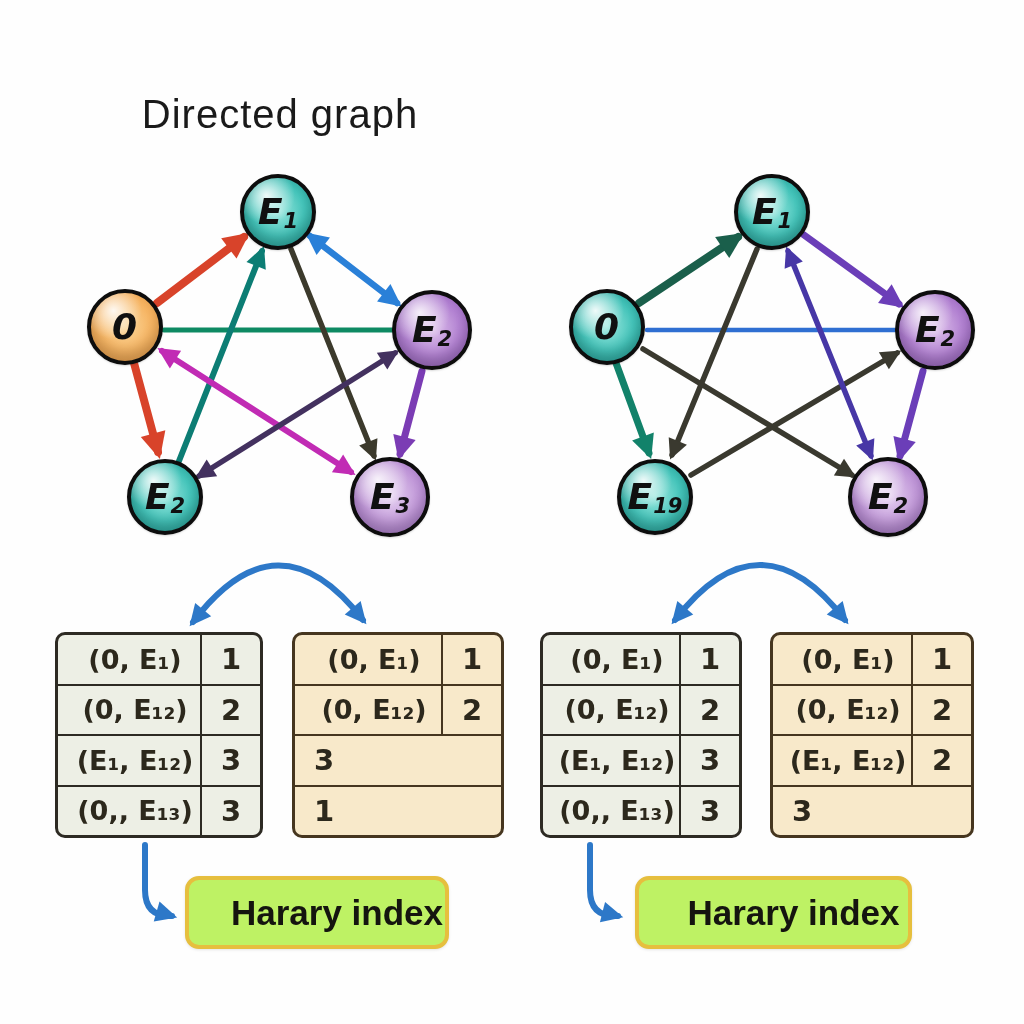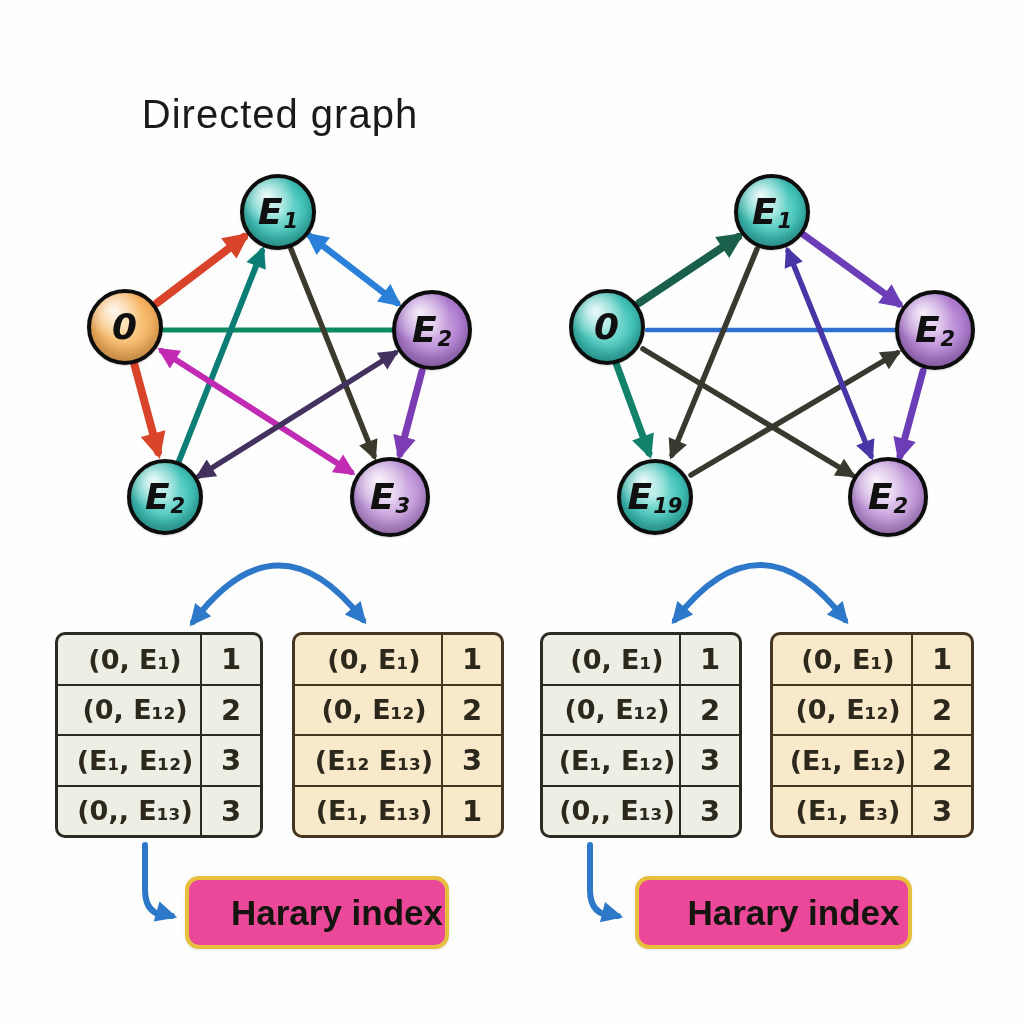--- a/index.html
+++ b/index.html
@@ -27,21 +27,21 @@
           font-family:"DejaVu Sans",sans-serif;font-weight:700;color:#2c281c;}
   .t-gray{background:#edefe5;}
   .t-cream{background:#f8e9ca;border-color:#46361f;}
   .trow{flex:1;display:flex;border-top:2.5px solid #2d2a23;}
   .t-cream .trow{border-color:#46361f;}
   .trow:first-child{border-top:none;}
   .tcell{display:flex;align-items:center;justify-content:center;white-space:nowrap;}
   .pair{flex:1;font-size:27px;border-right:2.5px solid #2d2a23;padding-left:12px;}
   .t-cream .pair{border-color:#46361f;}
   .val{width:58px;font-size:29px;}
-  .callout{position:absolute;z-index:2;box-sizing:border-box;background:#ec4899;border:4px solid #e6bf3e;
+  .callout{position:absolute;z-index:2;box-sizing:border-box;background:#bef264;border:4px solid #e6bf3e;
            border-radius:14px;display:flex;align-items:center;justify-content:center;
            font-family:"Liberation Sans",sans-serif;font-weight:700;font-size:35px;color:#15150f;
            box-shadow:0 1px 3px rgba(0,0,0,.10);padding-left:40px;}
 </style>
 </head>
 <body>
 
 <div id="stage">
 
   <div class="gtitle" style="left:40px;">Directed graph</div>
@@ -165,25 +165,23 @@
   <div class="dtable t-cream" style="left:292px;top:632px;width:212px;">
     <div class="trow">
         <div class="tcell pair">(0, E₁)</div>
         <div class="tcell val">1</div>
       </div>
     <div class="trow">
         <div class="tcell pair">(0, E₁₂)</div>
         <div class="tcell val">2</div>
       </div>
     <div class="trow">
-        <div class="tcell pair">(E₁₂ E₁₃)</div>
-        <div class="tcell val">3</div>
-      </div>
-    <div class="trow">
-        <div class="tcell pair">(E₁, E₁₃)</div>
+        <div class="tcell val">3</div>
+      </div>
+    <div class="trow">
         <div class="tcell val">1</div>
       </div>
   </div>
 
   <div class="dtable t-gray" style="left:540px;top:632px;width:202px;">
     <div class="trow">
         <div class="tcell pair">(0, E₁)</div>
         <div class="tcell val">1</div>
       </div>
     <div class="trow">
@@ -207,21 +205,20 @@
       </div>
     <div class="trow">
         <div class="tcell pair">(0, E₁₂)</div>
         <div class="tcell val">2</div>
       </div>
     <div class="trow">
         <div class="tcell pair">(E₁, E₁₂)</div>
         <div class="tcell val">2</div>
       </div>
     <div class="trow">
-        <div class="tcell pair">(E₁, E₃)</div>
         <div class="tcell val">3</div>
       </div>
   </div>
 
   <div class="callout" style="left:185px;top:876px;width:264px;height:73px;">Harary index</div>
   <div class="callout" style="left:635px;top:876px;width:277px;height:73px;">Harary index</div>
 
 </div>
 
 </body></html>

